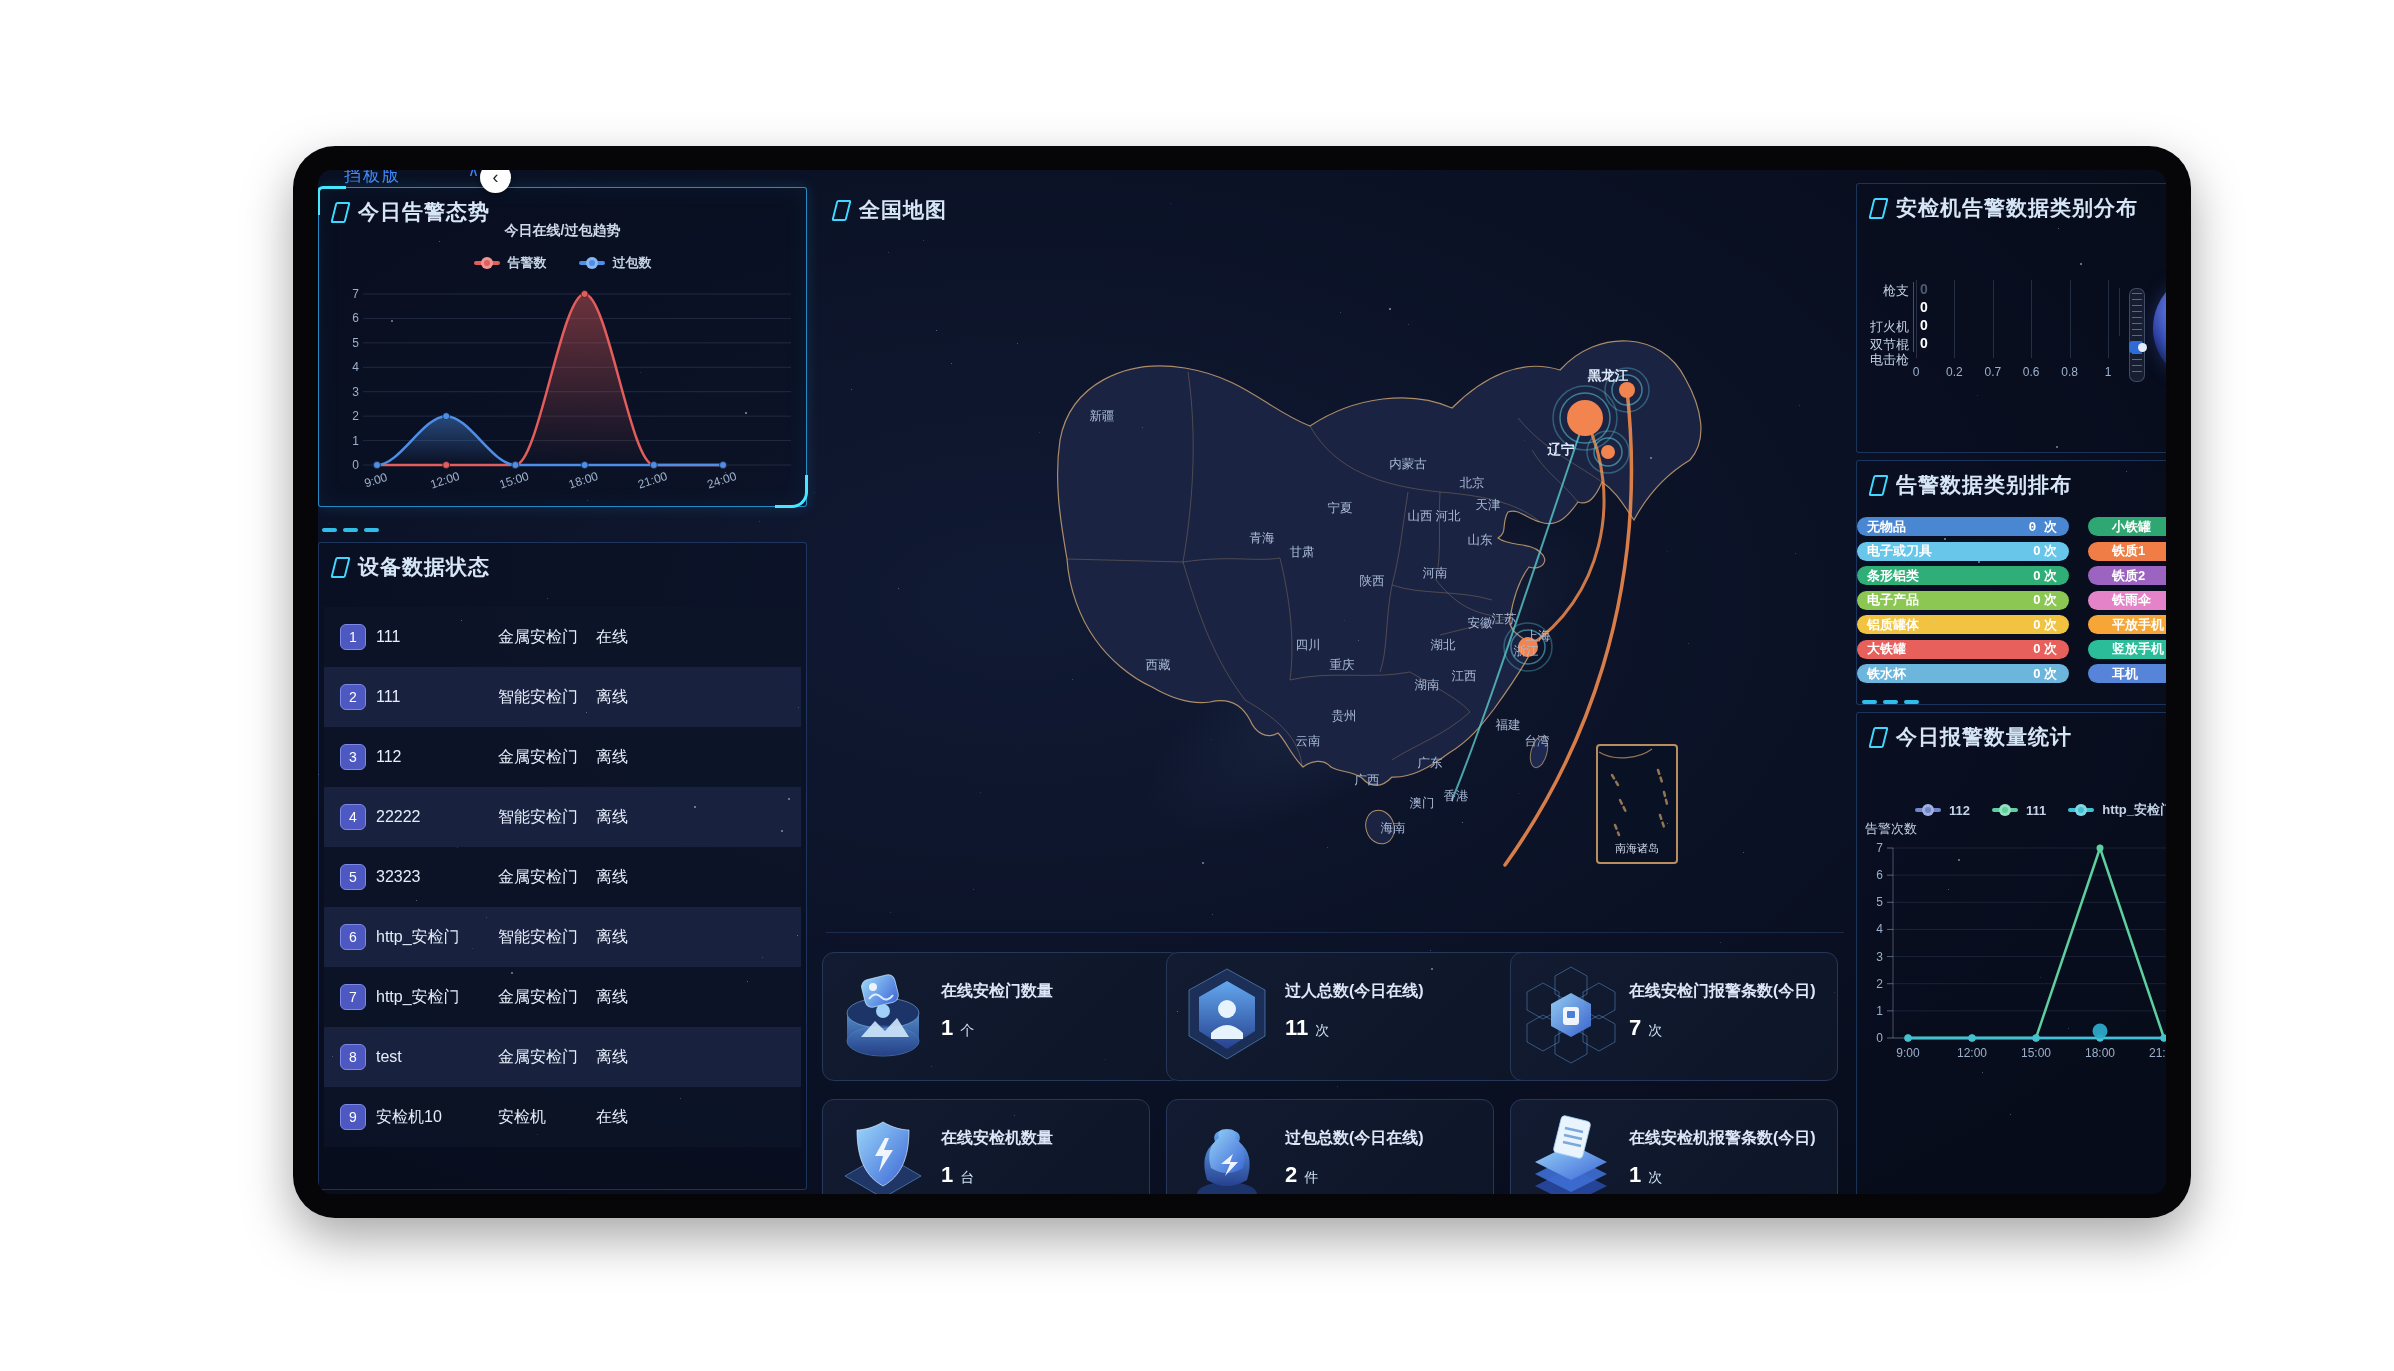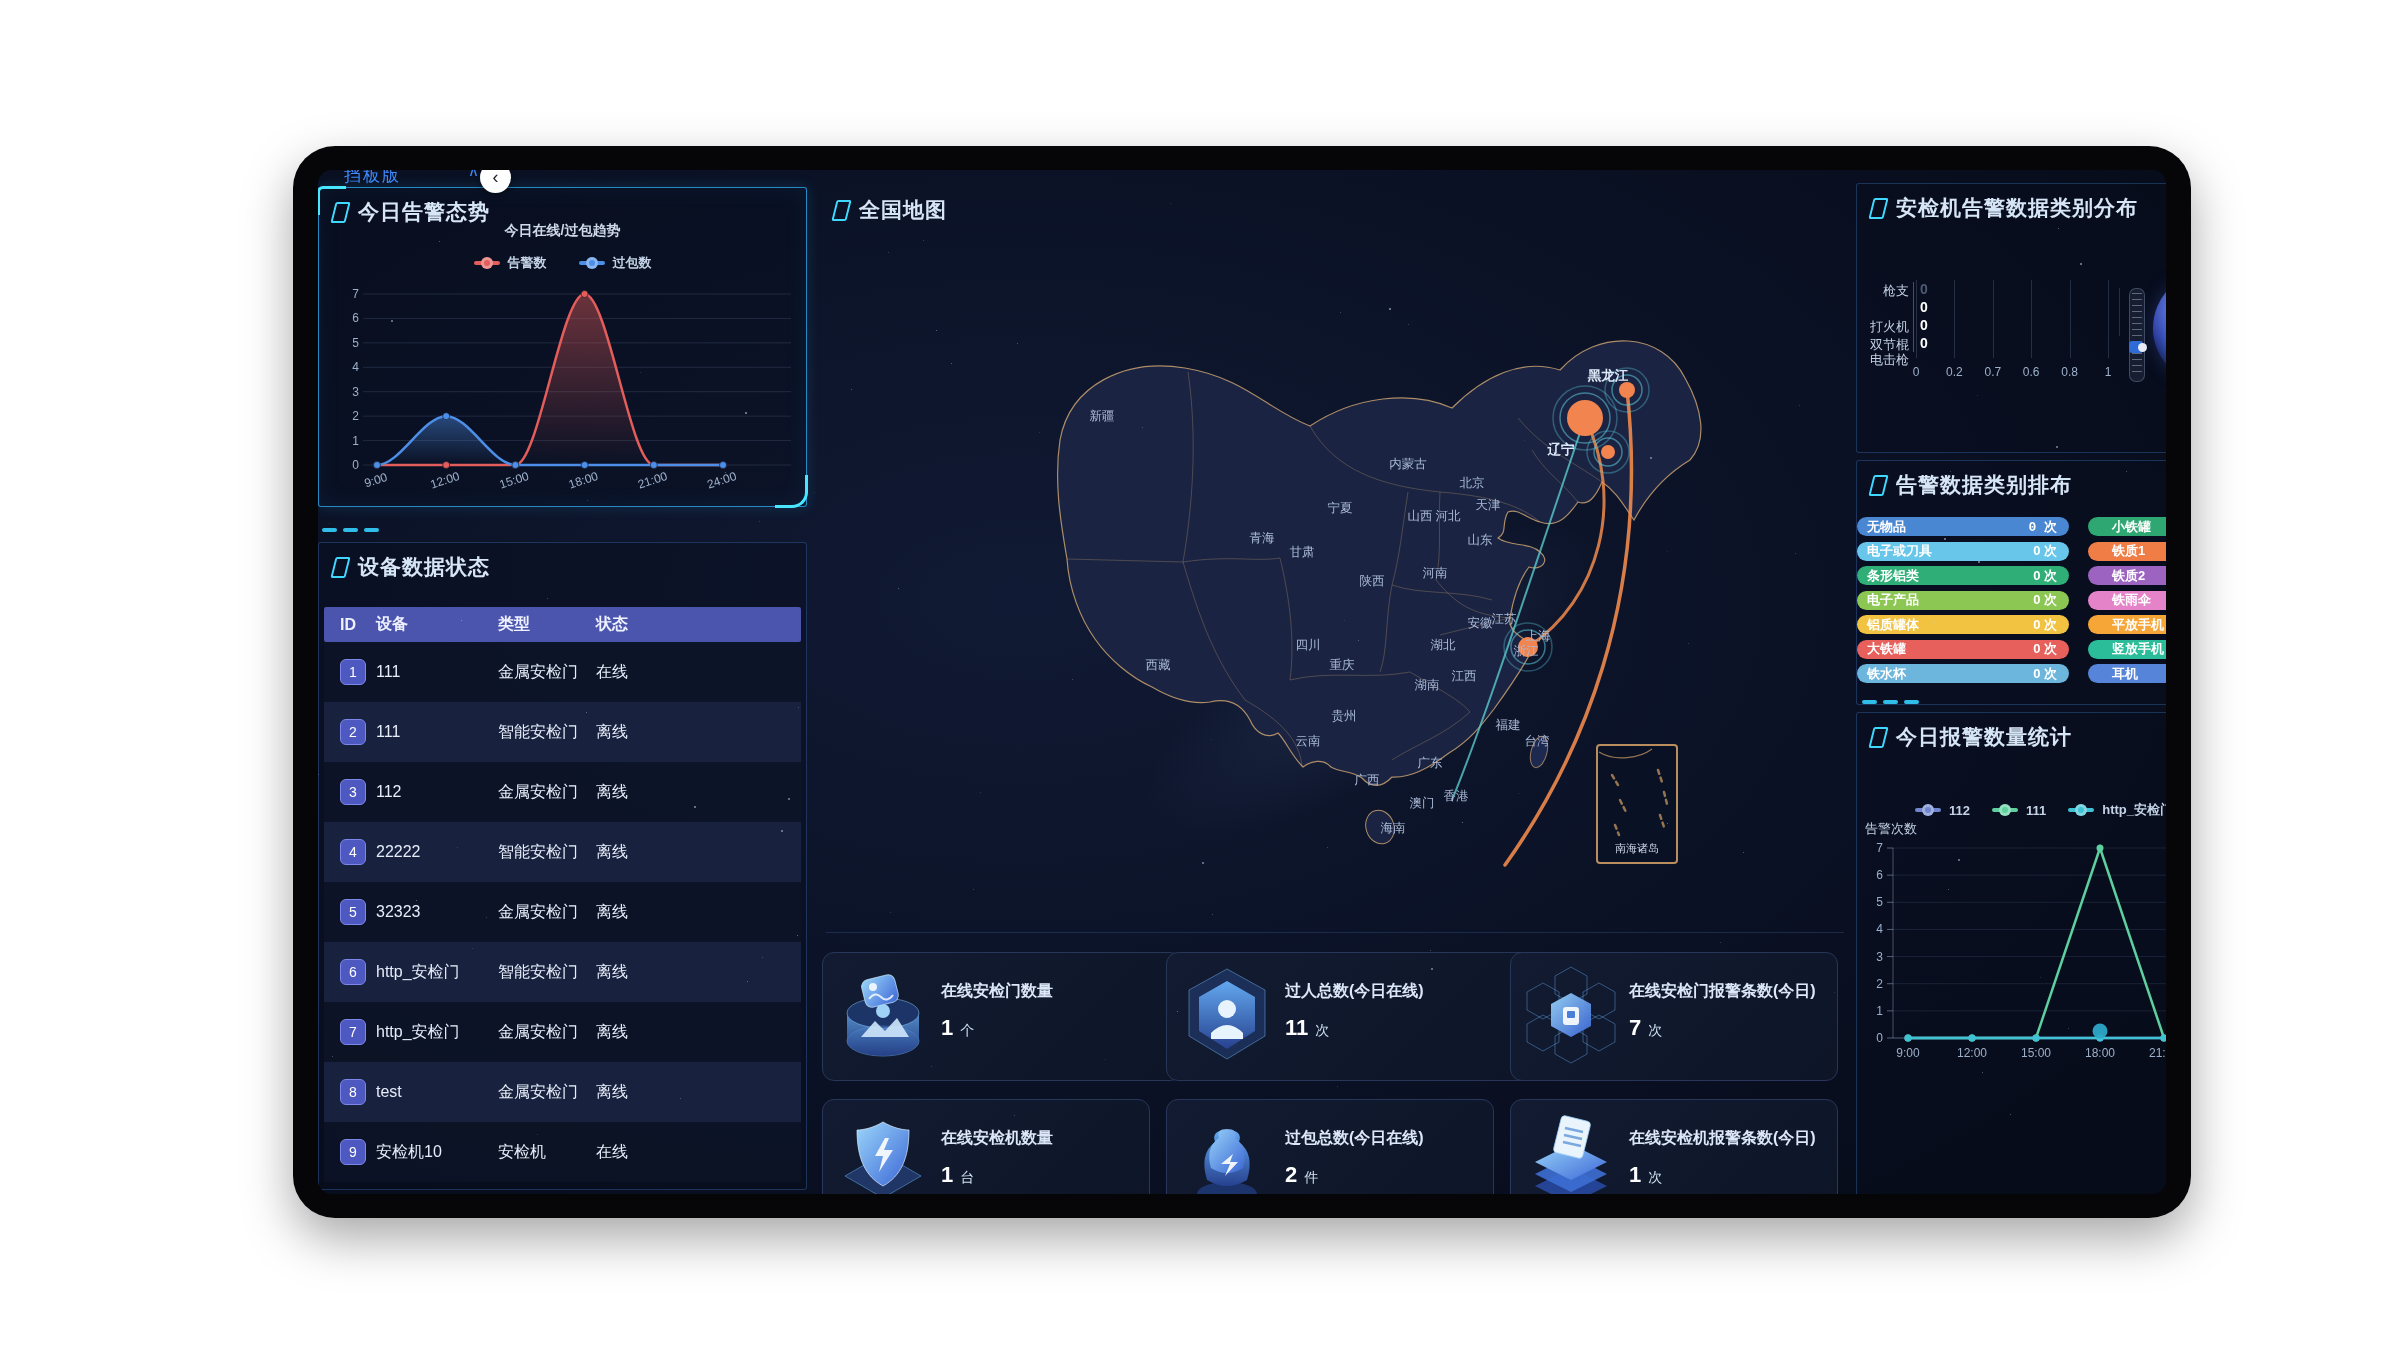--- a/index.html
+++ b/index.html
@@ -154,26 +154,20 @@
         <span></span>
         <span></span>
         <span></span>
       </div>
     <section class="panel p-device">
       <div class="ptitle">
         <span class="ticon"></span>
         <span>设备数据状态</span>
       </div>
       <div class="dev-table" id="deviceTable">
-          <div class="trow thead">
-            <div class="cell-id">ID</div>
-            <div>设备</div>
-            <div>类型</div>
-            <div>状态</div>
-          </div>
           <div class="trow odd">
             <div class="cell-id"><span class="badge">1</span></div>
             <div>111</div>
             <div>金属安检门</div>
             <div>在线</div>
           </div>
           <div class="trow even">
             <div class="cell-id"><span class="badge">2</span></div>
             <div>111</div>
             <div>智能安检门</div>

